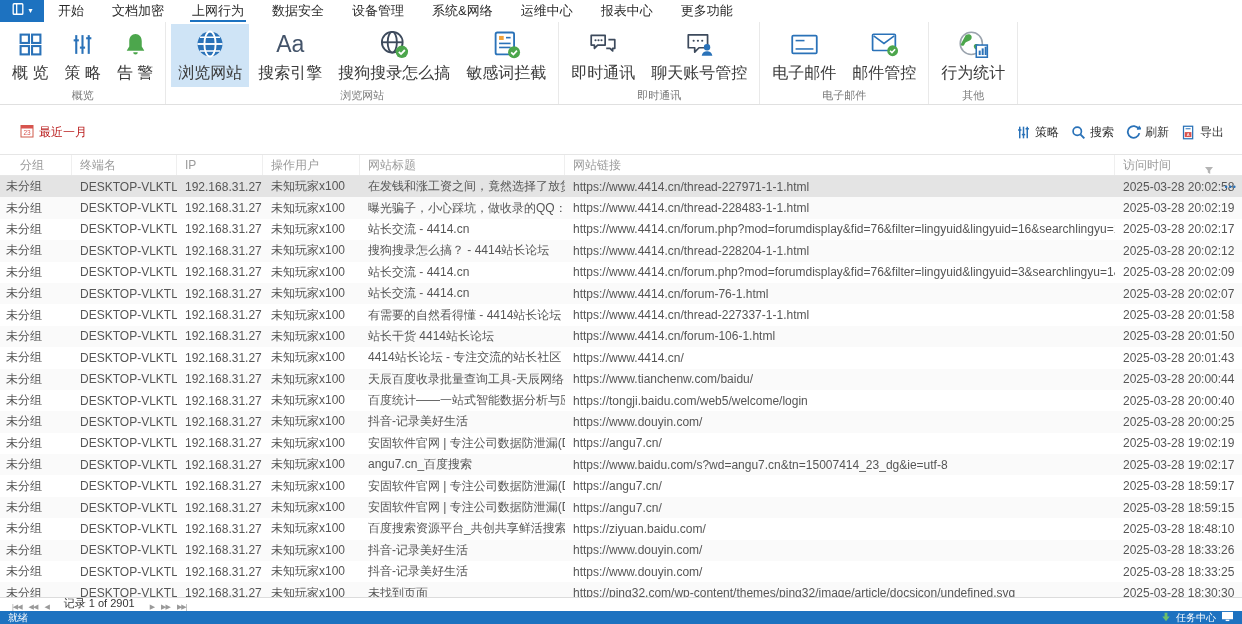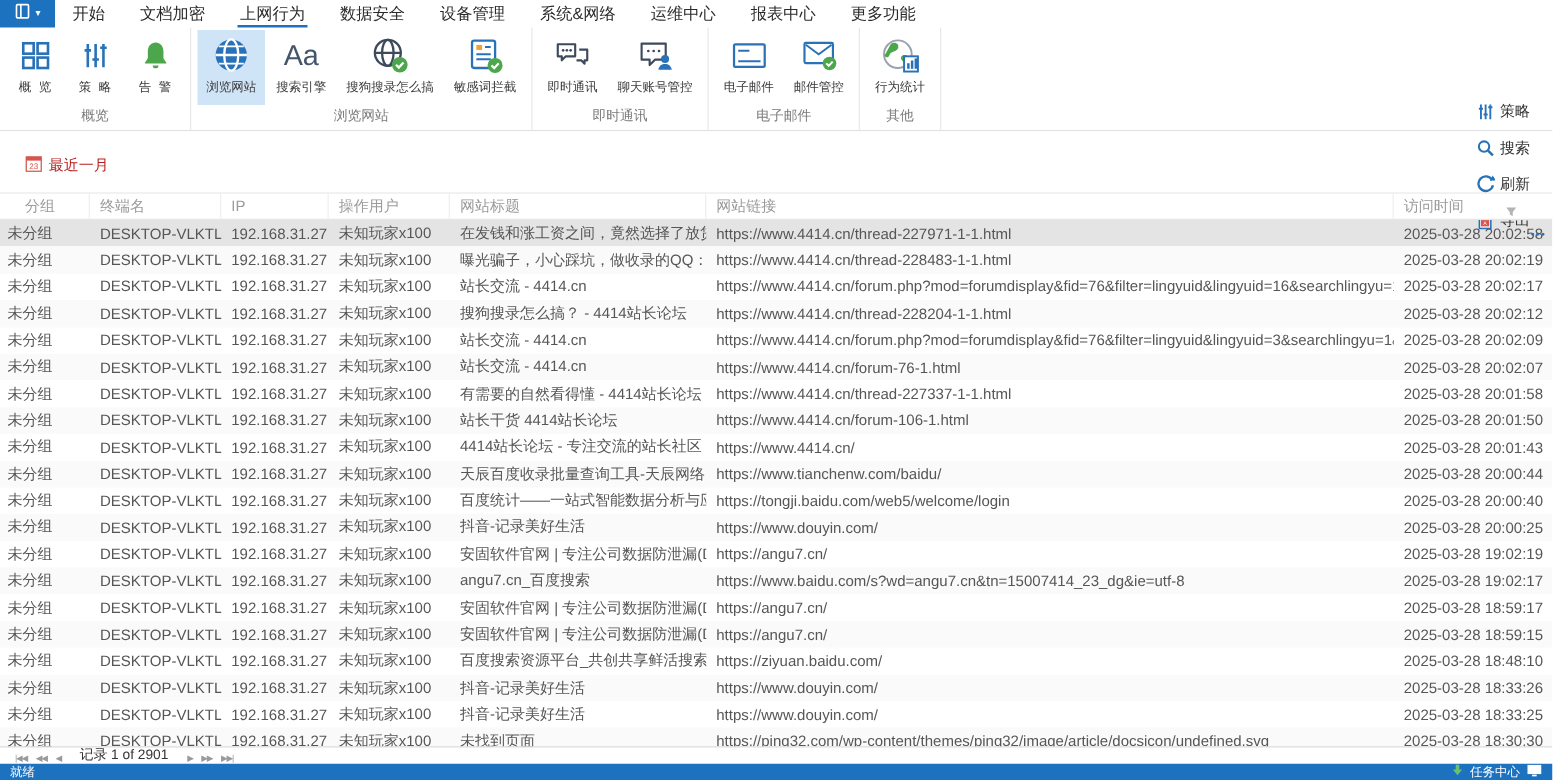--- a/index.html
+++ b/index.html
@@ -13,31 +13,31 @@
   .app-btn { width:44px; background:var(--accent); color:#fff; display:flex; align-items:center; justify-content:center; gap:3px; cursor:default; }
   .app-btn .caret { font-size:8px; line-height:1; }
   .menu-items { display:flex; align-items:stretch; }
   .menu-item { padding:0 14px; font-size:13px; color:#2b2b2b; display:flex; align-items:center; position:relative; white-space:nowrap; cursor:default; }
   .menu-item.active::after { content:""; position:absolute; left:12px; right:12px; bottom:0; height:2px; background:var(--accent); }
 
   
   .ribbon { height:83px; display:flex; border-bottom:1px solid #e0e0e0; background:#fff; }
   .ribbon-group { display:flex; flex-direction:column; border-right:1px solid #e9e9e9; }
   .ribbon-row { flex:1; display:flex; align-items:stretch; padding:2px 5px 0; gap:2px; }
-  .ribbon-btn { display:flex; flex-direction:column; align-items:center; justify-content:flex-start; padding:2px 7px 3px; min-width:46px; cursor:default; }
+  .ribbon-btn { display:flex; flex-direction:column; align-items:center; justify-content:center; padding:2px 7px 3px; min-width:46px; cursor:default; }
   .ribbon-btn.active { background:var(--ribbon-active); }
   .ribbon-icon { height:36px; display:flex; align-items:center; justify-content:center; }
   .ribbon-icon .aa { font-size:23px; color:#44546a; line-height:1; }
-  .ribbon-label { font-size:10px; color:#3a3a3a; white-space:nowrap; margin-top:1px;font-family:Liberation Mono, monospace; }
+  .ribbon-label { font-size:16px; color:#3a3a3a; white-space:nowrap; margin-top:1px; }
   .group-label { text-align:center; font-size:11px; color:#7a7a7a; padding:1px 4px 4px; white-space:nowrap; }
 
   
   .filterbar { height:50px; display:flex; align-items:center; justify-content:space-between; padding:6px 18px 0 20px; border-bottom:1px solid #e6e6e6; background:#fff; }
   .date-filter { display:flex; align-items:center; gap:5px; font-size:12px; color:#b91c1c; cursor:default; }
-  .actions { display:flex; align-items:flex-start; gap:12px;flex-direction:column; }
+  .actions { display:flex; align-items:flex-start; gap:12px; }
   .action { display:flex; align-items:center; gap:4px; font-size:12px; color:#333; cursor:default; }
 
   
   .thead { display:flex; height:21px; align-items:center; border-bottom:1px solid #e6e6e6; position:relative; background:#fff; }
   .th { font-size:12px; color:#9b9b9b; padding-left:8px; height:100%; display:flex; align-items:center; border-right:1px solid #efefef; white-space:nowrap; overflow:hidden; }
   .th:first-child { padding-left:20px; }
   .th.w-time { border-right:none; justify-content:space-between; padding-right:26px; }
   .funnel { position:absolute; right:28px; top:6px; }
   .tbody { height:421px; overflow:hidden; }
   .tr { display:flex; height:21.4px; align-items:center; }

